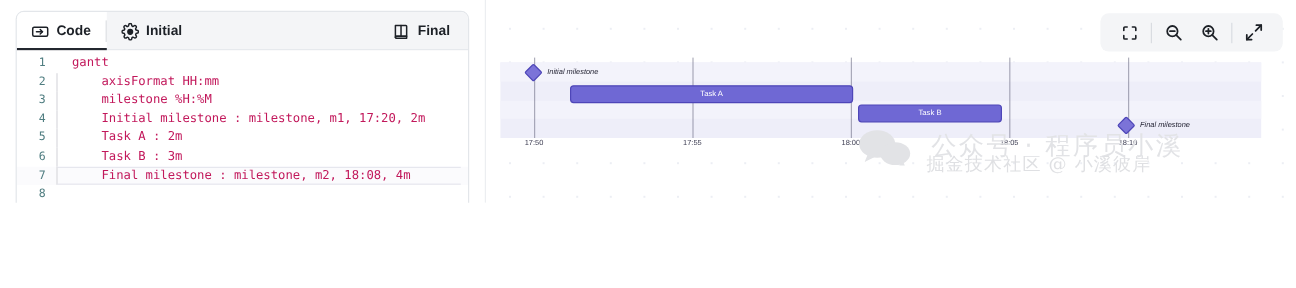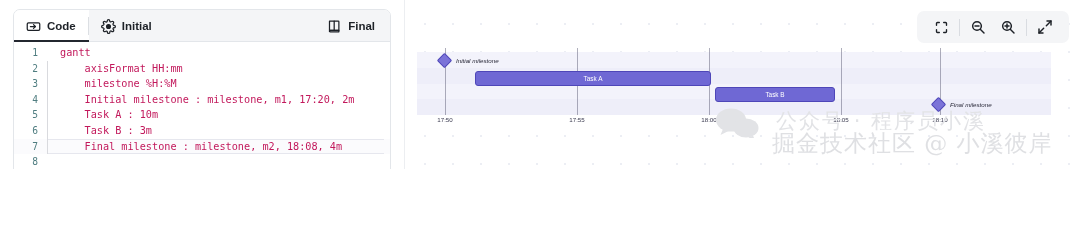--- a/index.html
+++ b/index.html
@@ -222,21 +222,21 @@
     left: 66px; top: 0px;
     font-size: 21px;
     color: #e2e3e6;
     white-space: nowrap;
     letter-spacing: 2px;
     font-family: "DejaVu Sans", sans-serif;
   }
   .wm-line2 {
     position: absolute;
     left: 62px; top: 21px;
-    font-size: 23px;
+    font-size: 15px;
     color: #dfe0e3;
     white-space: nowrap;
     letter-spacing: 1px;
     font-family: "DejaVu Serif", serif;
   }
   .wm-logo {
     position: absolute;
     left: 4px; top: 1px;
     width: 46px; height: 30px;
     color: #e2e3e6;
@@ -304,21 +304,21 @@
           <span class="ctext">    milestone %H:%M</span>
         </div>
         <div class="code-line">
           <span class="ln">4</span>
           <span class="guide on"></span>
           <span class="ctext">    Initial milestone : milestone, m1, 17:20, 2m</span>
         </div>
         <div class="code-line">
           <span class="ln">5</span>
           <span class="guide on"></span>
-          <span class="ctext">    Task A : 10m</span>
+          <span class="ctext">    Task A : 2m</span>
         </div>
         <div class="code-line">
           <span class="ln">6</span>
           <span class="guide on"></span>
           <span class="ctext">    Task B : 3m</span>
         </div>
         <div class="code-line active">
           <span class="ln">7</span>
           <span class="guide on"></span>
           <span class="ctext">    Final milestone : milestone, m2, 18:08, 4m</span>

